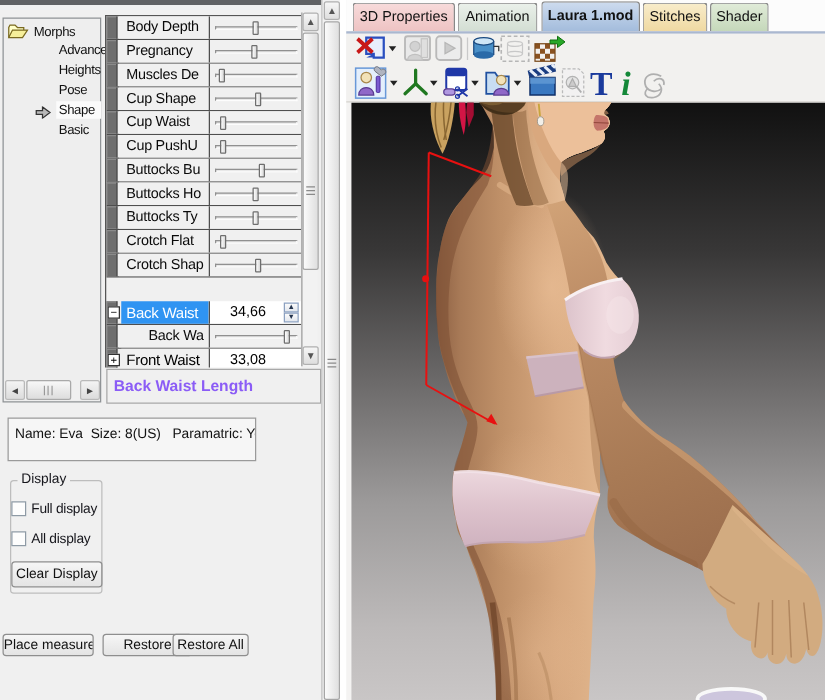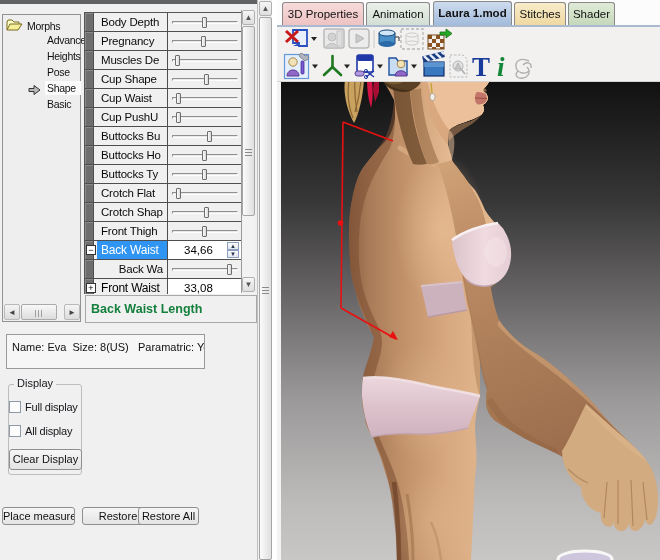--- a/index.html
+++ b/index.html
@@ -39,21 +39,21 @@
 #vsb1 { left:241px; top:10px; width:13px; height:283px; background:#f2f2f2; border-left:1px solid #9a9a9a; }
 
 #vsb2 { left:257px; top:0; width:15px; height:560px; background:#f1f1f1; border-left:1px solid #c0c0c0; }
 #strip { left:272px; top:0; width:9px; height:560px; background:#ffffff; }
 
 .vbtn { position:absolute; left:0; width:13px; height:15px; background:linear-gradient(#f6f6f6,#dedede); border:1px solid #b0b0b0; border-radius:2px; color:#555; font-size:8px; text-align:center; line-height:14px; }
 .vthumb { position:absolute; left:0; width:13px; background:linear-gradient(90deg,#fbfbfb,#dfdfdf); border:1px solid #a6a6a6; border-radius:2px; }
 .hgrip { position:absolute; left:2px; width:7px; height:1px; background:#8a8a8a; }
 
 
-#bwl { left:85px; top:295px; width:172px; height:28px; border:1px solid #a8a8a8; background:#f0f0f0; font-weight:bold; font-size:12.5px; color:#15803d; line-height:26px; padding-left:5px; }
+#bwl { left:85px; top:295px; width:172px; height:28px; border:1px solid #a8a8a8; background:#f0f0f0; font-weight:bold; font-size:12.5px; color:#8b5cf6; line-height:26px; padding-left:5px; }
 
 
 #namebox { left:6px; top:334px; width:199px; height:35px; border:1px solid #9a9a9a; background:#f6f6f6; font-size:11px; color:#111; padding:6px 0 0 5px; white-space:nowrap; overflow:hidden; }
 
 
 #dgroup { left:8px; top:384px; width:74px; height:91px; border:1px solid #bdbdbd; border-radius:3px; }
 #dlabel { left:14px; top:377px; padding:0 3px; background:#f0f0f0; font-size:11px; color:#16161c; }
 .cb { position:absolute; left:9px; width:12px; height:12px; background:#fdfdfd; border:1px solid #8e9aa5; }
 .cblbl { position:absolute; left:25px; font-size:11px; letter-spacing:-0.2px; color:#16161c; white-space:nowrap; }
 .btn { position:absolute; background:linear-gradient(#f6f6f6,#e4e4e4); border:1px solid #8e8e8e; border-radius:3px; font-size:11px; color:#111; text-align:center; white-space:nowrap; overflow:hidden; font-family:"Liberation Sans", sans-serif; }
@@ -176,28 +176,20 @@
           <div class="groove"></div>
           <div class="thumb" style="left:7.96px"></div>
         </div>
   </div>
       <div class="row" style="top:190px">
     <div class="rowhdr"></div>
     <div class="rlabel">Crotch Shap</div>
     <div class="rslider">
           <div class="groove"></div>
           <div class="thumb" style="left:36.480000000000004px"></div>
-        </div>
-  </div>
-      <div class="row" style="top:209px">
-    <div class="rowhdr"></div>
-    <div class="rlabel">Front Thigh</div>
-    <div class="rslider">
-          <div class="groove"></div>
-          <div class="thumb" style="left:34px"></div>
         </div>
   </div>
       <div class="row" style="top:228px">
    <div class="rowhdr"></div>
    <div class="expbox">−</div>
    <div class="selbl">Back Waist</div>
    <div class="valcell">34,66<span id="spin">
      <span class="spb" style="top:0">▲</span>
             <span class="spb" style="top:8px">▼</span>
           </span></div>

